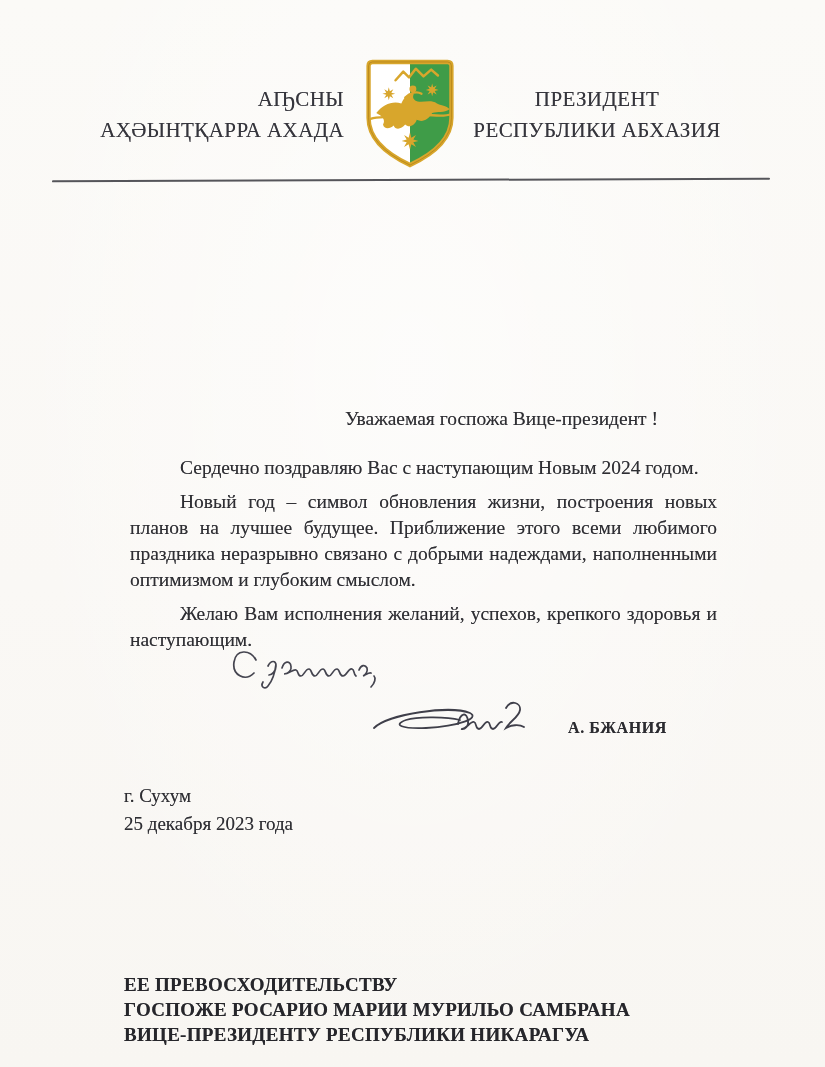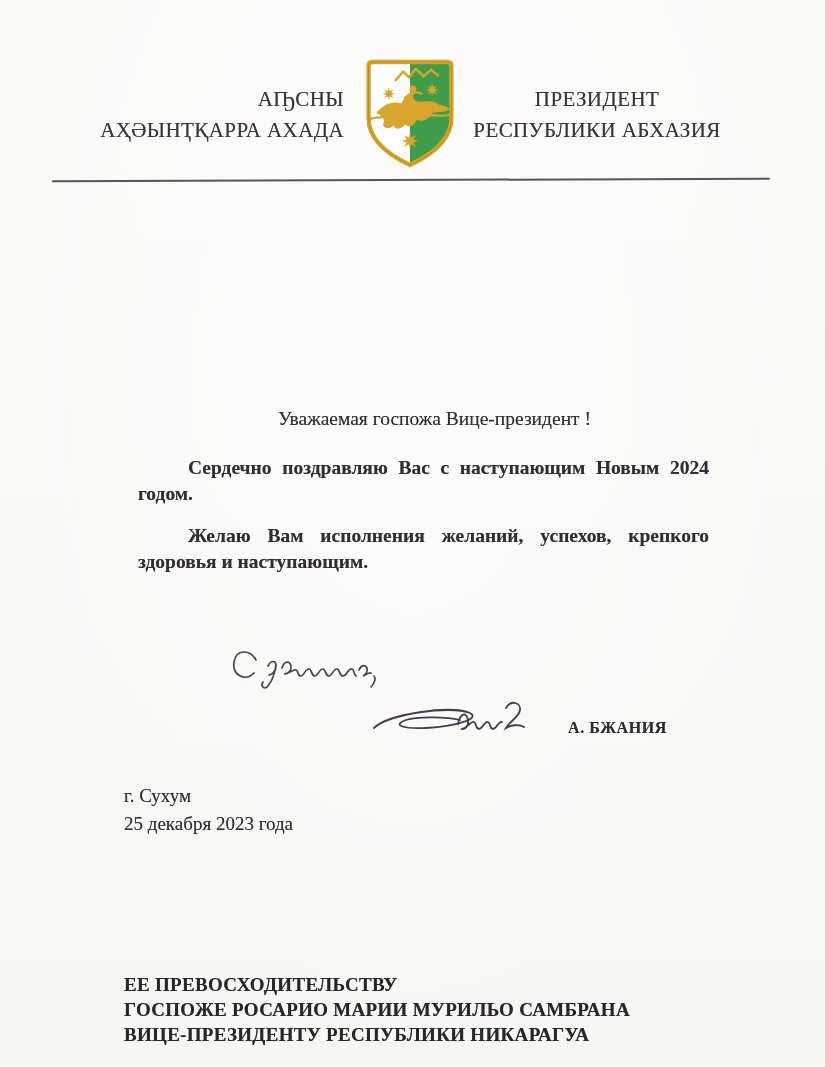--- a/index.html
+++ b/index.html
@@ -37,22 +37,22 @@
     transform:rotate(-.22deg);
     border-radius:1px;
   }
   
   .body {
     position:absolute; left:122px; top:406px; width:603px;
     font-size:19.5px; line-height:26px;
     text-align:justify;
     text-shadow:0 0 .5px rgba(46,46,51,.5);
   }
-  .salutation { margin:0 0 23px 0; text-indent:156px; text-align:left; }
-  .para { margin:16px; text-indent:50px;font-weight:bold; }
+  .salutation { margin:0 0 23px 0; text-indent:156px; text-align:center; }
+  .para { margin:8px; text-indent:50px; }
   
   .closing   { position:absolute; left:224px; top:644px; width:170px; height:56px; }
   .signature { position:absolute; left:368px; top:690px; width:168px; height:58px; }
   .closing svg, .signature svg { width:100%; height:100%; display:block; }
   .sr { position:absolute; width:1px; height:1px; overflow:hidden; clip:rect(0 0 0 0); white-space:nowrap; }
   .signame {
     position:absolute; left:568px; top:719px;
     font-weight:bold; font-size:16px; letter-spacing:.6px;
     color:#2b2b30; text-shadow:0 0 .5px rgba(43,43,48,.55);
     white-space:nowrap;
@@ -116,20 +116,21 @@
   <div class="lh-right">
     <div>ПРЕЗИДЕНТ</div>
     <div>РЕСПУБЛИКИ АБХАЗИЯ</div>
   </div>
 
   <div class="rule"></div>
 
   <main class="body">
     <p class="salutation">Уважаемая госпожа Вице-президент !</p>
     <p class="para">Сердечно поздравляю Вас с наступающим Новым 2024 годом.</p>
+    <p class="para">Новый год – символ обновления жизни, построения новых планов на лучшее будущее. Приближение этого всеми любимого праздника неразрывно связано с добрыми надеждами, наполненными оптимизмом и глубоким смыслом.</p>
     <p class="para">Желаю Вам исполнения желаний, успехов, крепкого здоровья и наступающим.</p>
   </main>
 
   <div class="closing" aria-label="С уважением,">
     <span class="sr">С уважением,</span>
     <svg viewBox="0 0 170 56" aria-hidden="true" fill="none" stroke="#44444f" stroke-width="1.7" stroke-linecap="round">
       <path d="M32,16 C26,5 12,5 10,18 C8,31 21,38 30,29"></path>
       <path d="M44,22 c3,-6 8,-6 8,0 c0,5 -4,9 -7,9 m7,-11 c-1,9 -3,16 -8,22 c-3,4 -8,1 -5,-4"></path>
       <path d="M58,24 c2,-7 8,-8 9,-2 c1,4 -3,8 -7,8 c5,0 9,-5 12,-4 c3,1 1,6 5,6 c3,0 4,-7 8,-7 c3,0 2,7 6,7 c3,0 4,-7 8,-7 c3,0 2,7 6,7 c3,0 4,-7 8,-7 c3,0 2,7 6,7 c4,0 5,-8 9,-7 c3,1 1,5 4,7"></path>
       <path d="M135,26 c2,-5 6,-6 8,-2 c1,3 -1,7 -4,8 c3,-1 6,-4 8,-3"></path>

